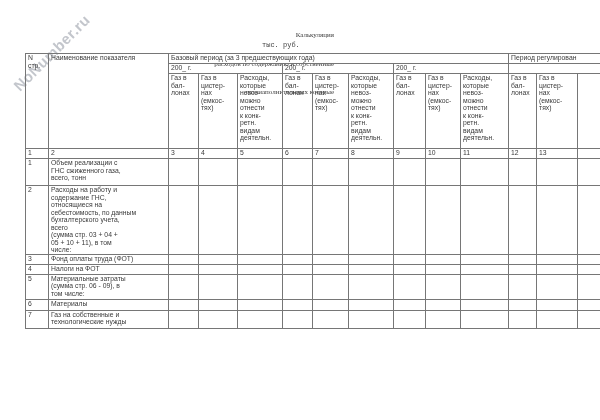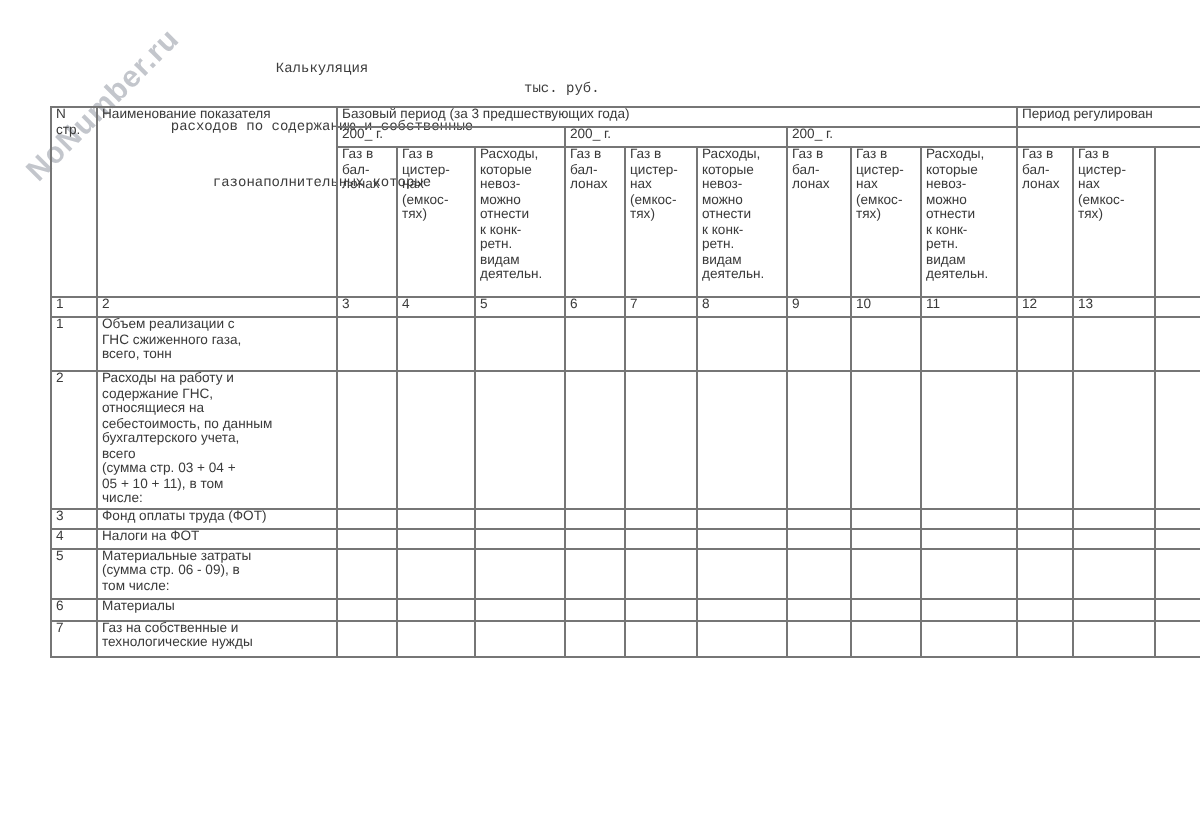--- a/index.html
+++ b/index.html
@@ -12,23 +12,23 @@
   
   .watermark{
     position:absolute;left:-10px;top:44px;width:124px;height:18px;
     transform:rotate(-45deg);
     font-family:"Liberation Sans",sans-serif;
     font-size:15px;font-weight:bold;letter-spacing:.5px;
     color:#c3c6cc;text-align:center;user-select:none;
   }
   
   .title-block{
-    position:absolute;left:0;top:12px;width:322px;
-    font-family:Liberation Mono, monospace;
-    font-size:7px;line-height:9.5px;text-align:center;
+    position:absolute;left:12px;top:12px;width:322px;
+    font-family:Liberation Serif, serif;
+    font-size:7px;line-height:9.5px;text-align:right;
     color:#3d3d3d;white-space:pre;
   }
   .units{
     position:absolute;left:262px;top:41px;
     font-family:"Liberation Mono",monospace;
     font-size:7px;color:#3d3d3d;
   }
   
   .table-wrap{
     position:absolute;left:25px;top:53px;width:575px;height:285px;

